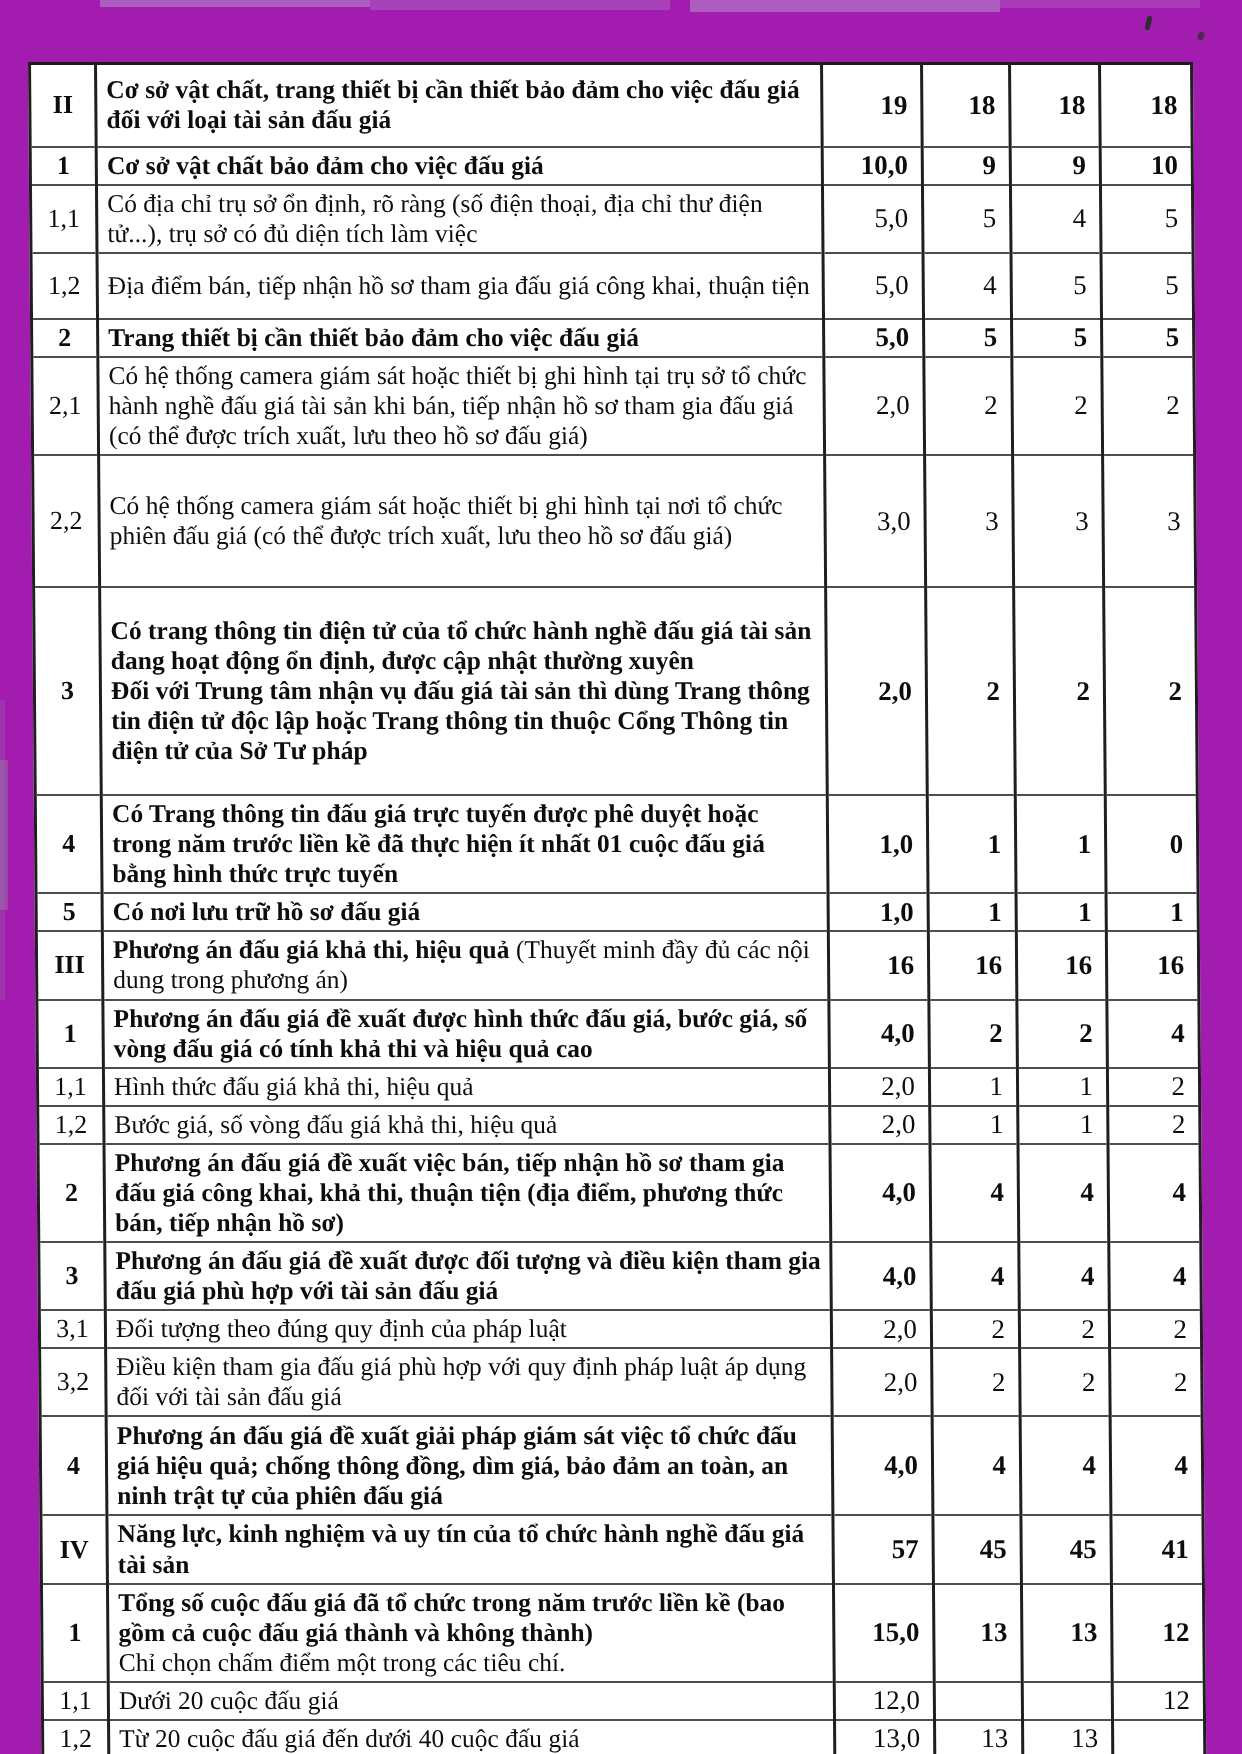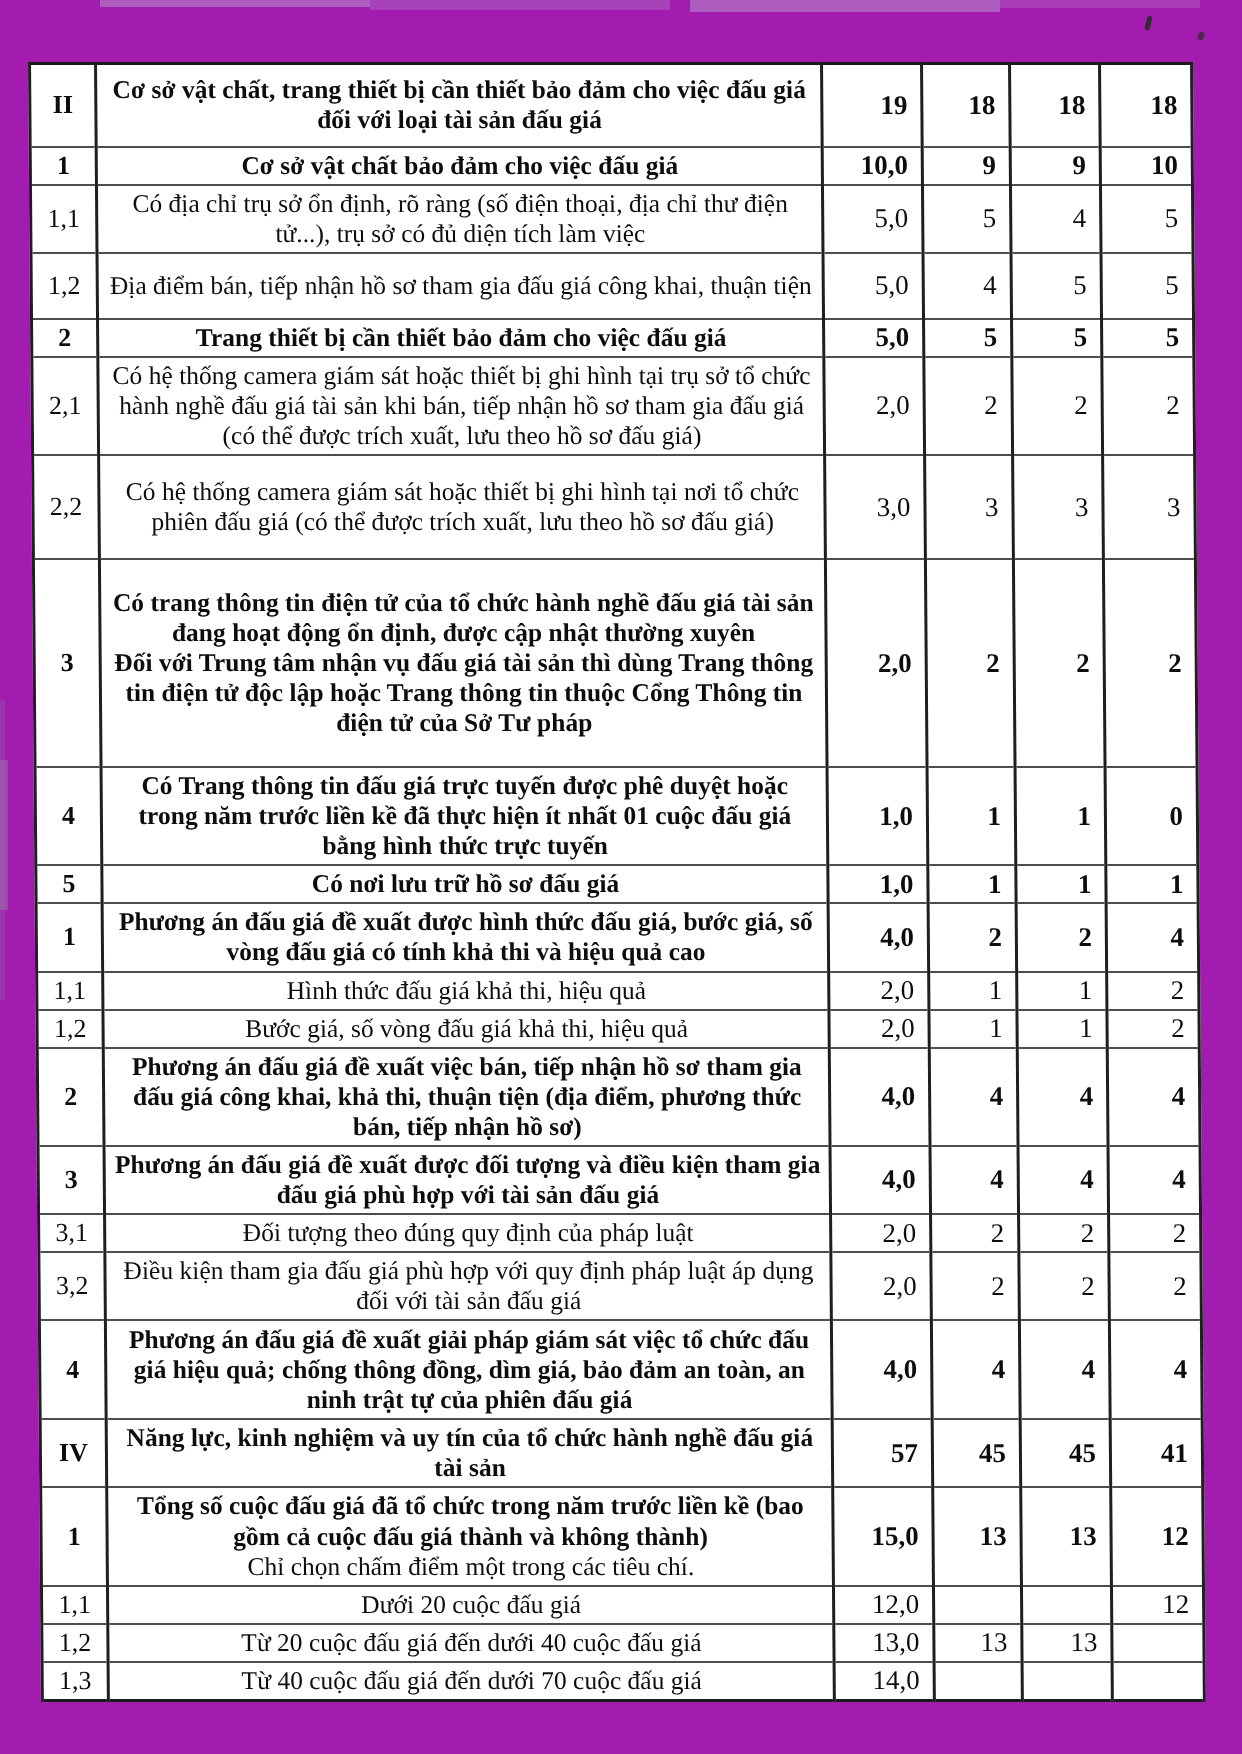--- a/index.html
+++ b/index.html
@@ -38,21 +38,21 @@
   td.c-id{
     text-align:center;vertical-align:middle;
     font-size:26px;line-height:1.15;
     padding:0 2px;
   }
   td.c-text{
     vertical-align:middle;
     font-size:25.5px;line-height:1.18;
     padding:3px 8px 3px 9px;
   }
-  td.c-text .para{margin:0;text-align:center;}
+  td.c-text .para{margin:0;}
   td.c-num{
     text-align:right;vertical-align:middle;
     font-size:27px;
     padding:0 13px 0 2px;
     white-space:nowrap;
   }
   .b{font-weight:bold;}
 </style>
 </head>
 <body>
@@ -132,21 +132,21 @@
           <tr style="height: 95px;">
             <td class="c-id">2,1</td>
             <td class="c-text">
               <div class="para"><span>Có hệ thống camera giám sát hoặc thiết bị ghi hình tại trụ sở tổ chức hành nghề đấu giá tài sản khi bán, tiếp nhận hồ sơ tham gia đấu giá (có thể được trích xuất, lưu theo hồ sơ đấu giá)</span></div>
             </td>
             <td class="c-num">2,0</td>
             <td class="c-num">2</td>
             <td class="c-num">2</td>
             <td class="c-num">2</td>
           </tr>
-          <tr style="height: 104px;">
+          <tr style="height: 132px;">
             <td class="c-id">2,2</td>
             <td class="c-text">
               <div class="para"><span>Có hệ thống camera giám sát hoặc thiết bị ghi hình tại nơi tổ chức phiên đấu giá (có thể được trích xuất, lưu theo hồ sơ đấu giá)</span></div>
             </td>
             <td class="c-num">3,0</td>
             <td class="c-num">3</td>
             <td class="c-num">3</td>
             <td class="c-num">3</td>
           </tr>
           <tr style="height: 208px;">
@@ -173,20 +173,30 @@
           <tr style="height: 30px;">
             <td class="c-id b">5</td>
             <td class="c-text">
               <div class="para"><span class="b">Có nơi lưu trữ hồ sơ đấu giá</span></div>
             </td>
             <td class="c-num b">1,0</td>
             <td class="c-num b">1</td>
             <td class="c-num b">1</td>
             <td class="c-num b">1</td>
           </tr>
+          <tr style="height: 62px;">
+            <td class="c-id b">III</td>
+            <td class="c-text">
+              <div class="para"><span class="b">Phương án đấu giá khả thi, hiệu quả </span><span>(Thuyết minh đầy đủ các nội dung trong phương án)</span></div>
+            </td>
+            <td class="c-num b">16</td>
+            <td class="c-num b">16</td>
+            <td class="c-num b">16</td>
+            <td class="c-num b">16</td>
+          </tr>
           <tr style="height: 67px;">
             <td class="c-id b">1</td>
             <td class="c-text">
               <div class="para"><span class="b">Phương án đấu giá đề xuất được hình thức đấu giá, bước giá, số vòng đấu giá có tính khả thi và hiệu quả cao</span></div>
             </td>
             <td class="c-num b">4,0</td>
             <td class="c-num b">2</td>
             <td class="c-num b">2</td>
             <td class="c-num b">4</td>
           </tr>

